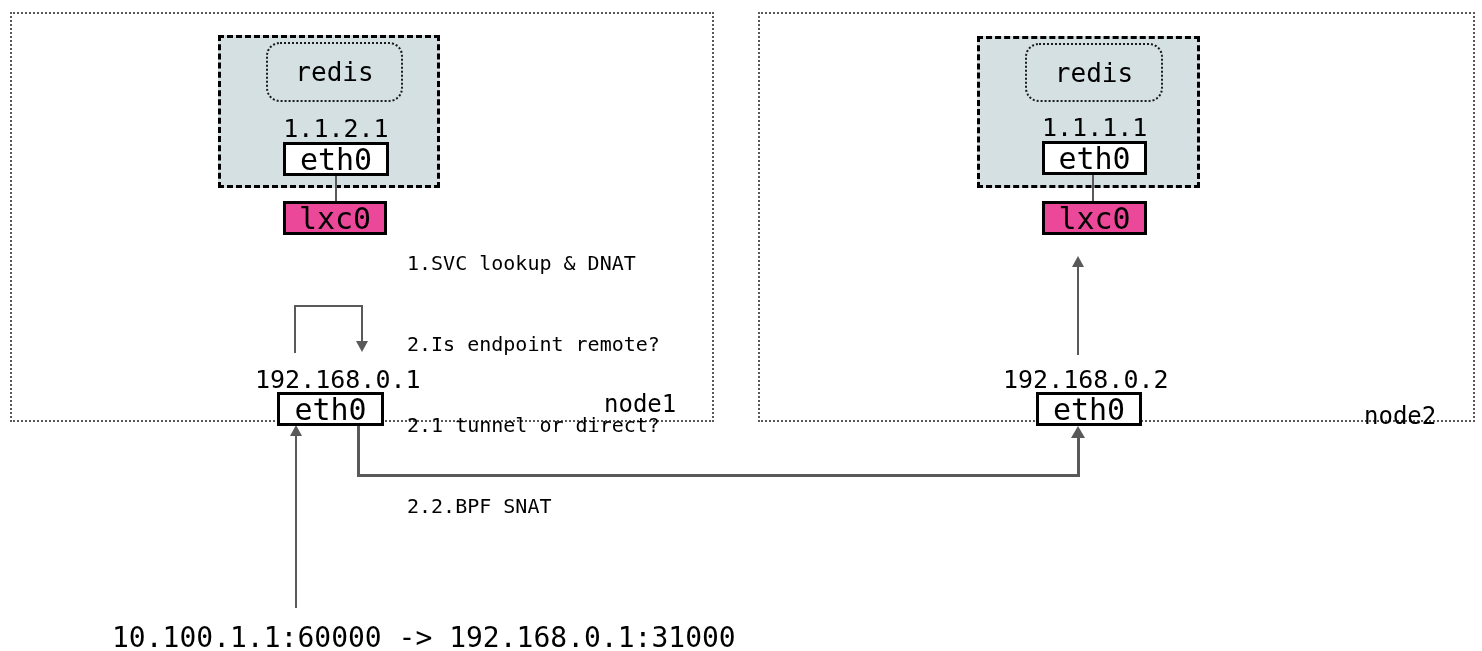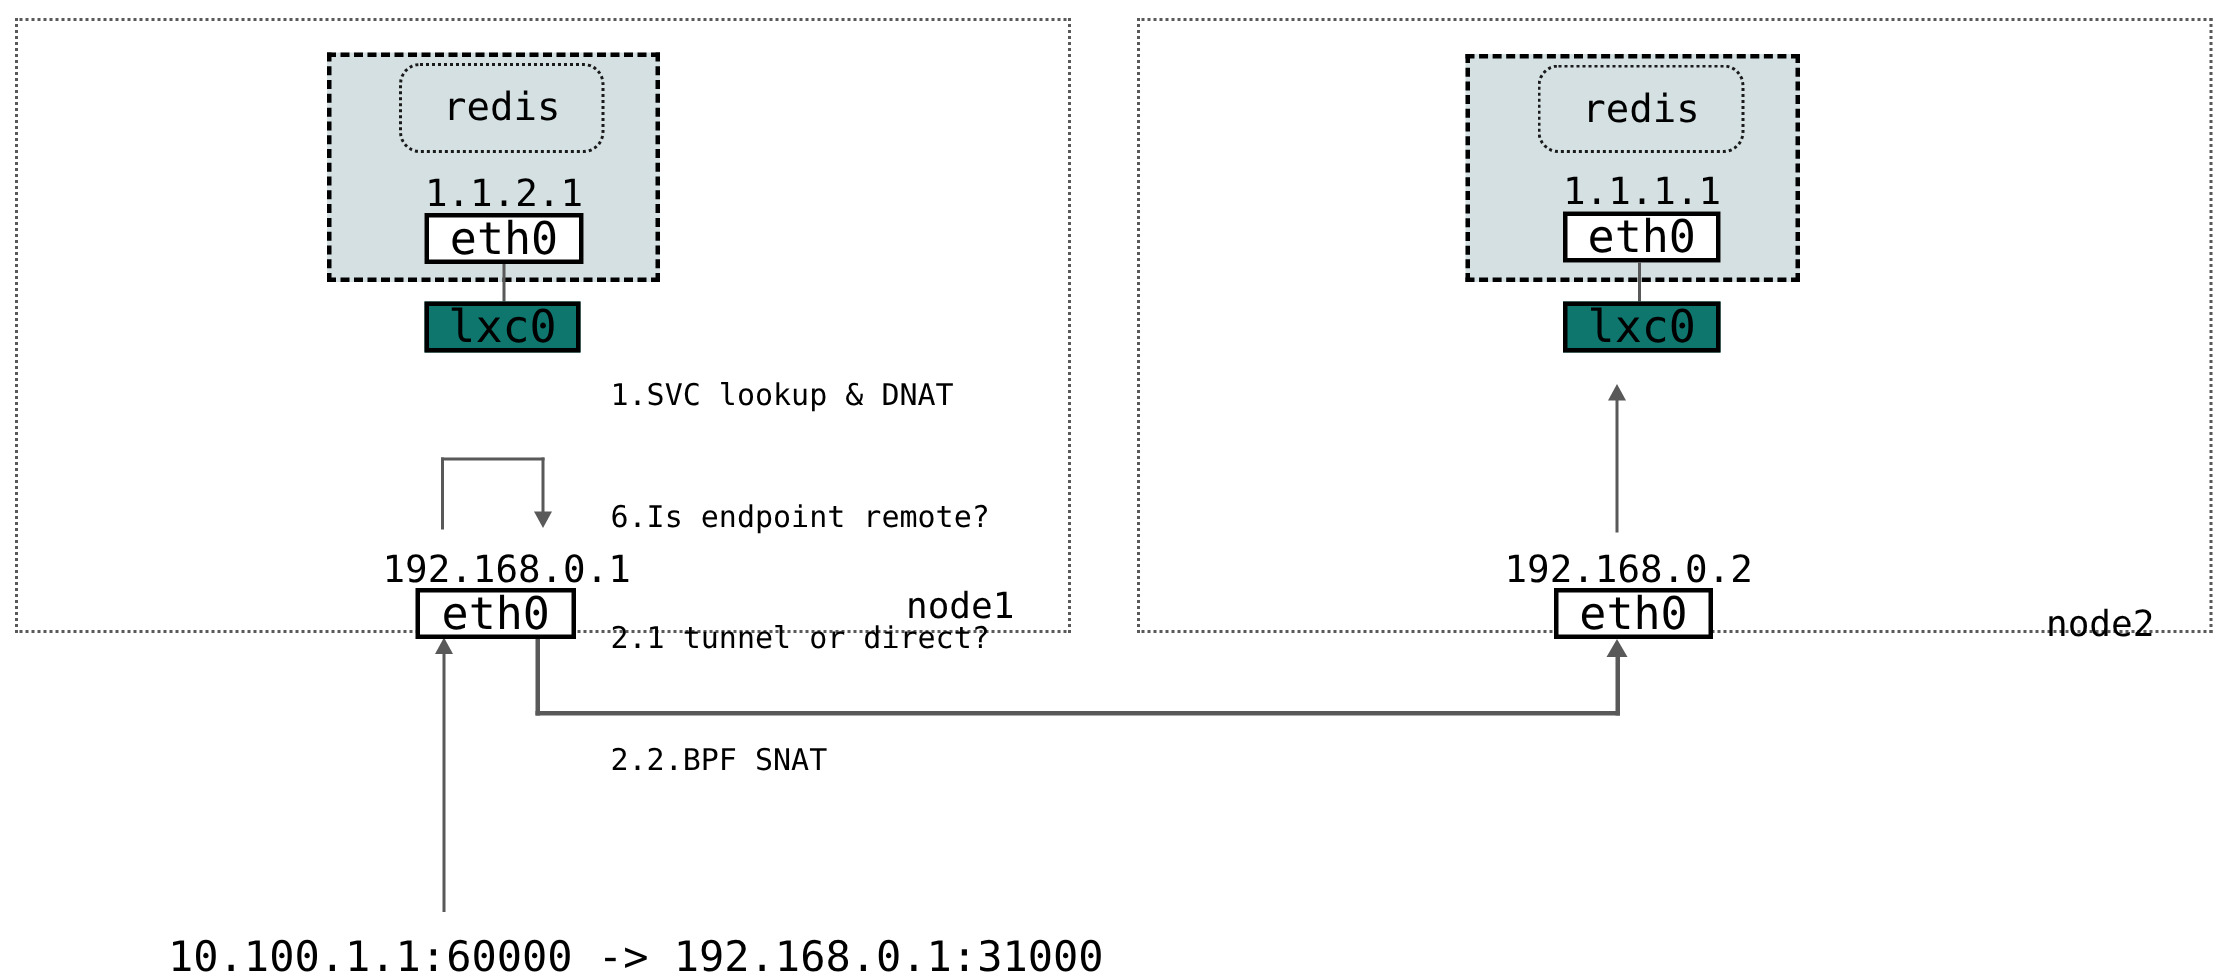--- a/index.html
+++ b/index.html
@@ -20,21 +20,21 @@
     border:2px dotted #1a1a1a; border-radius:14px;
     display:flex; align-items:center; justify-content:center;
     font-size:26px;
   }
   .ip { font-size:25px; text-align:center; white-space:nowrap; }
   .iface-box {
     border:3px solid #000000; background:#ffffff;
     display:flex; align-items:center; justify-content:center;
     font-size:30px; z-index:5;
   }
-  .iface-box.filled { background:#0f766e; }
+  .iface-box.filled { background:#ec4899; }
   .steps { font-size:20px; line-height:27px; white-space:pre; }
   .line { background:#595959; }
   .tri { width:0; height:0; }
   .tri-up    { border-left:6px solid transparent; border-right:6px solid transparent; border-bottom:11px solid #595959; }
   .tri-up-lg { border-left:7px solid transparent; border-right:7px solid transparent; border-bottom:12px solid #595959; }
   .tri-down  { border-left:6px solid transparent; border-right:6px solid transparent; border-top:11px solid #595959; }
   .flow-label { font-size:28px; white-space:nowrap; }
 </style>
 </head>
 <body>
@@ -47,21 +47,21 @@
   <div class="abs pod" style="left:218px; top:35px; width:222px; height:153px;"></div>
   <div class="abs app-box" style="left:266px; top:42px; width:137px; height:60px;">redis</div>
   <div class="abs ip" style="left:283px; top:114px; width:106px;">1.1.2.1</div>
   <div class="abs iface-box" style="left:283px; top:142px; width:106px; height:34px;">eth0</div>
 
   <div class="abs line" style="left:335px; top:176px; width:2px; height:25px;"></div>
   <div class="abs iface-box filled" style="left:283px; top:201px; width:104px; height:34px;">lxc0</div>
 
   <div class="abs steps" style="left:407px; top:196px;">
     <div>1.SVC lookup &amp; DNAT</div>
-    <div>6.Is endpoint remote?</div>
+    <div>2.Is endpoint remote?</div>
     <div>2.1 tunnel or direct?</div>
     <div>2.2.BPF SNAT</div>
     
   </div>
 
   <div class="abs line" style="left:294px; top:305px; width:2px; height:48px;"></div>
   <div class="abs line" style="left:294px; top:305px; width:69px; height:2px;"></div>
   <div class="abs line" style="left:361px; top:305px; width:2px; height:38px;"></div>
   <div class="abs tri tri-down" style="left:356px; top:341px;"></div>
 

